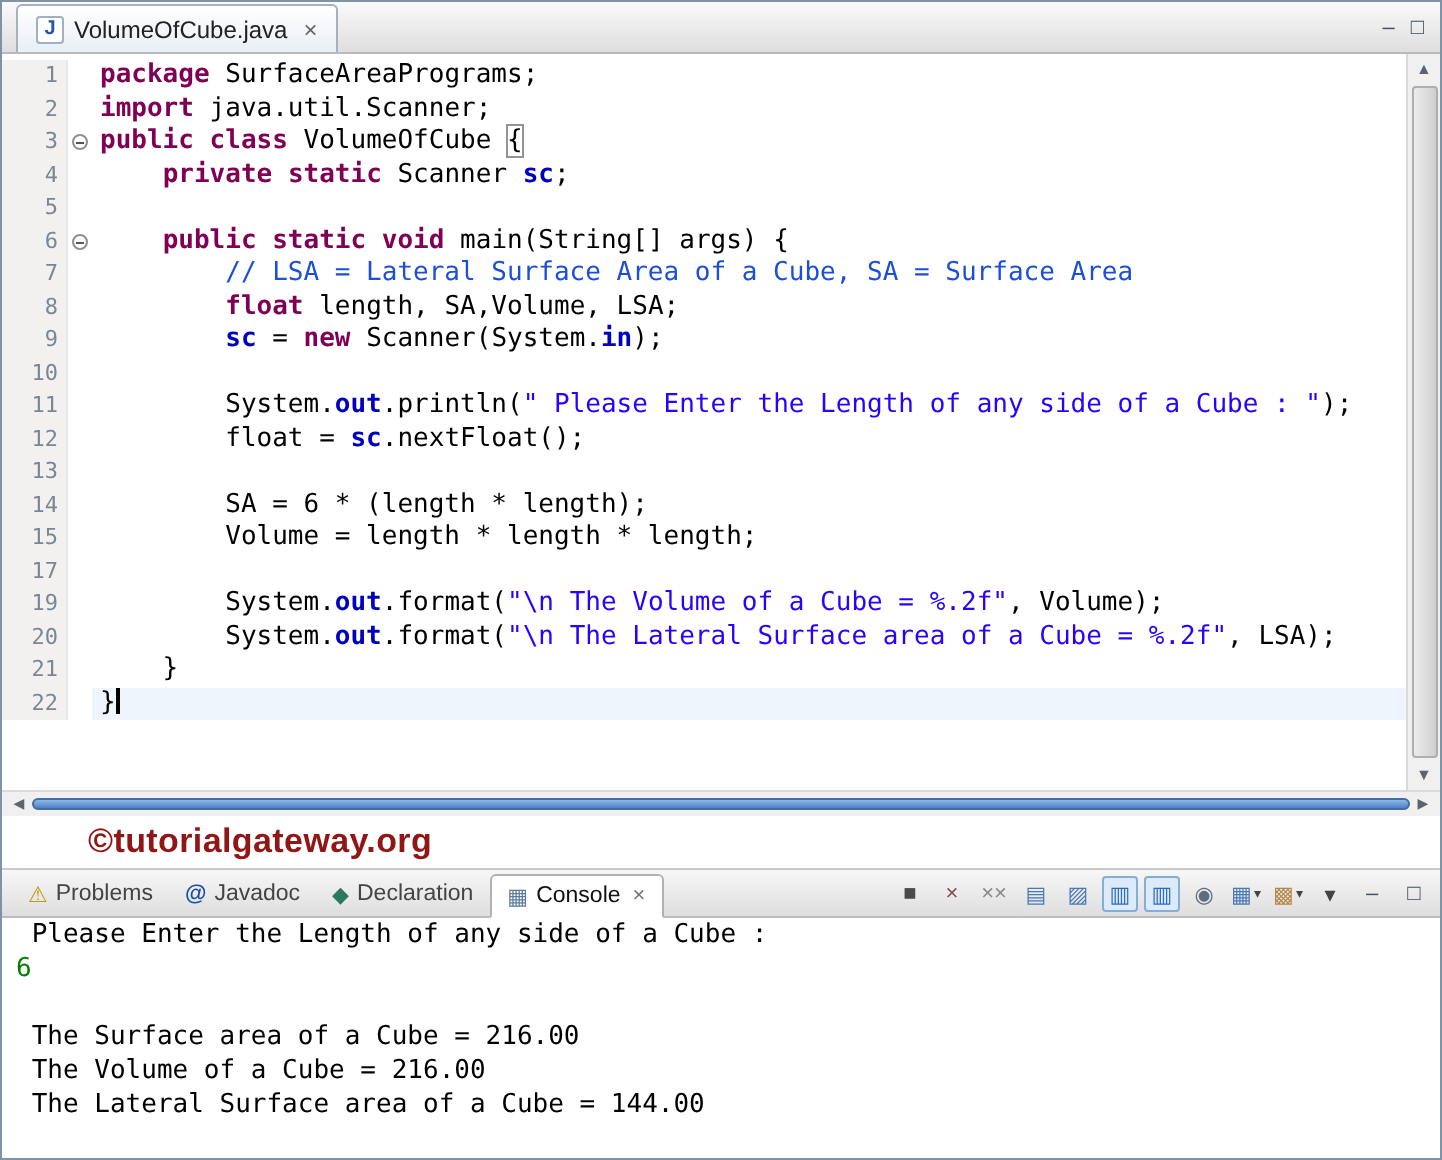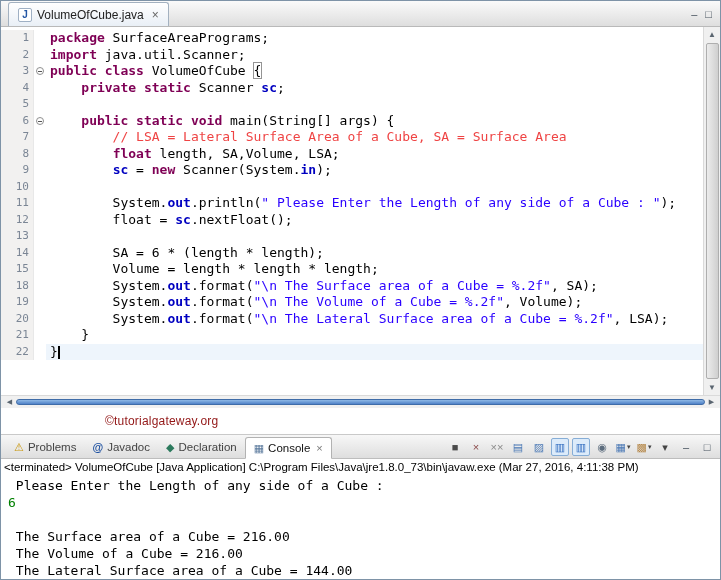--- a/index.html
+++ b/index.html
@@ -50,21 +50,21 @@
   .foldcol { width: 13px; flex: 0 0 13px; background: #fff; border-left: 1px solid #e8e8e8; position: relative; }
   .foldmark {
     position: absolute; left: 2px; top: 4px;
     width: 8px; height: 8px; border: 1px solid #8f8f8f; border-radius: 50%; background: #fff;
   }
   .foldmark::after { content: ""; position: absolute; left: 1px; right: 1px; top: 3px; height: 1px; background: #555; }
   .codetext { white-space: pre; padding-left: 4px; flex: 1; color: #000; }
   .cur .codetext { background: #eef5fc; }
   .kw  { color: #7f0055; font-weight: bold; }
   .str { color: #2a00ff; }
-  .com { color: #ef4444; }
+  .com { color: #1d4ed8; }
   .sf  { color: #0000c0; font-weight: bold; }
   .pl  { color: #000000; }
   .match { outline: 1px solid #949494; }
   .caret { display: inline-block; width: 2px; height: 13px; background: #000; vertical-align: middle; }
 
   .vscroll {
     width: 17px; flex: 0 0 17px; background: #f0f0f0; border-left: 1px solid #dadada;
     display: flex; flex-direction: column; align-items: center;
   }
   .varrow { height: 15px; line-height: 15px; font-size: 8px; color: #5a6570; }
@@ -81,21 +81,21 @@
   }
   .harrow { width: 13px; text-align: center; font-size: 7px; color: #5a6570; }
   .hthumb {
     flex: 1; height: 6px; border-radius: 3px;
     background: linear-gradient(#8fb9e6, #4f81c7);
     border: 1px solid #3f6ca8;
   }
 
   
   .wmband { height: 26px; flex: 0 0 26px; background: #fff; display: flex; align-items: center; }
-  .wm { margin-left: 104px; color: #921616; font-weight: normal; font-size: 12px; letter-spacing: 0.2px; }
+  .wm { margin-left: 43px; color: #921616; font-weight: bold; font-size: 17px; letter-spacing: 0.2px; }
 
   
   .ctabbar {
     height: 25px; flex: 0 0 25px;
     background: linear-gradient(#f7f7f7, #dedede);
     border-top: 1px solid #c9c9c9; border-bottom: 1px solid #bdbdbd;
     display: flex; align-items: flex-end; padding-left: 5px;
     font-size: 11.5px; color: #333;
   }
   .ctab { display: flex; align-items: center; gap: 4px; padding: 0 8px; height: 22px; color: #444; }
@@ -223,23 +223,23 @@
           <span class="ln">14</span>
           <span class="foldcol"></span>
           <span class="codetext"><span class="pl">        SA = 6 * (length * length);</span></span>
         </div>
         <div class="crow">
           <span class="ln">15</span>
           <span class="foldcol"></span>
           <span class="codetext"><span class="pl">        Volume = length * length * length;</span></span>
         </div>
         <div class="crow">
-          <span class="ln">18</span>
-          <span class="foldcol"></span>
-          <span class="codetext"><span class="pl">        System.</span><span class="sf">out</span><span class="pl">.format(</span><span class="str">"\n The Surface area of a Cube = %.2f"</span><span class="pl">, SA);</span></span>
+          <span class="ln">17</span>
+          <span class="foldcol"></span>
+          <span class="codetext"></span>
         </div>
         <div class="crow">
           <span class="ln">19</span>
           <span class="foldcol"></span>
           <span class="codetext"><span class="pl">        System.</span><span class="sf">out</span><span class="pl">.format(</span><span class="str">"\n The Volume of a Cube = %.2f"</span><span class="pl">, Volume);</span></span>
         </div>
         <div class="crow">
           <span class="ln">20</span>
           <span class="foldcol"></span>
           <span class="codetext"><span class="pl">        System.</span><span class="sf">out</span><span class="pl">.format(</span><span class="str">"\n The Lateral Surface area of a Cube = %.2f"</span><span class="pl">, LSA);</span></span>
@@ -328,21 +328,20 @@
         </span>
         <span class="tbicon">
           <span class="glyph" style="color: rgb(68, 80, 92);">–</span>
         </span>
         <span class="tbicon">
           <span class="glyph" style="color: rgb(68, 80, 92);">□</span>
         </span>
       </div>
   </div>
 
-  <div class="cstatus">&lt;terminated&gt; VolumeOfCube [Java Application] C:\Program Files\Java\jre1.8.0_73\bin\javaw.exe (Mar 27, 2016, 4:11:38 PM)</div>
 
   <div class="cout-area">
       <div class="cline cout"> Please Enter the Length of any side of a Cube : </div>
       <div class="cline cin">6</div>
       <div class="cline cout"></div>
       <div class="cline cout"> The Surface area of a Cube = 216.00</div>
       <div class="cline cout"> The Volume of a Cube = 216.00</div>
       <div class="cline cout"> The Lateral Surface area of a Cube = 144.00</div>
     </div>
 

